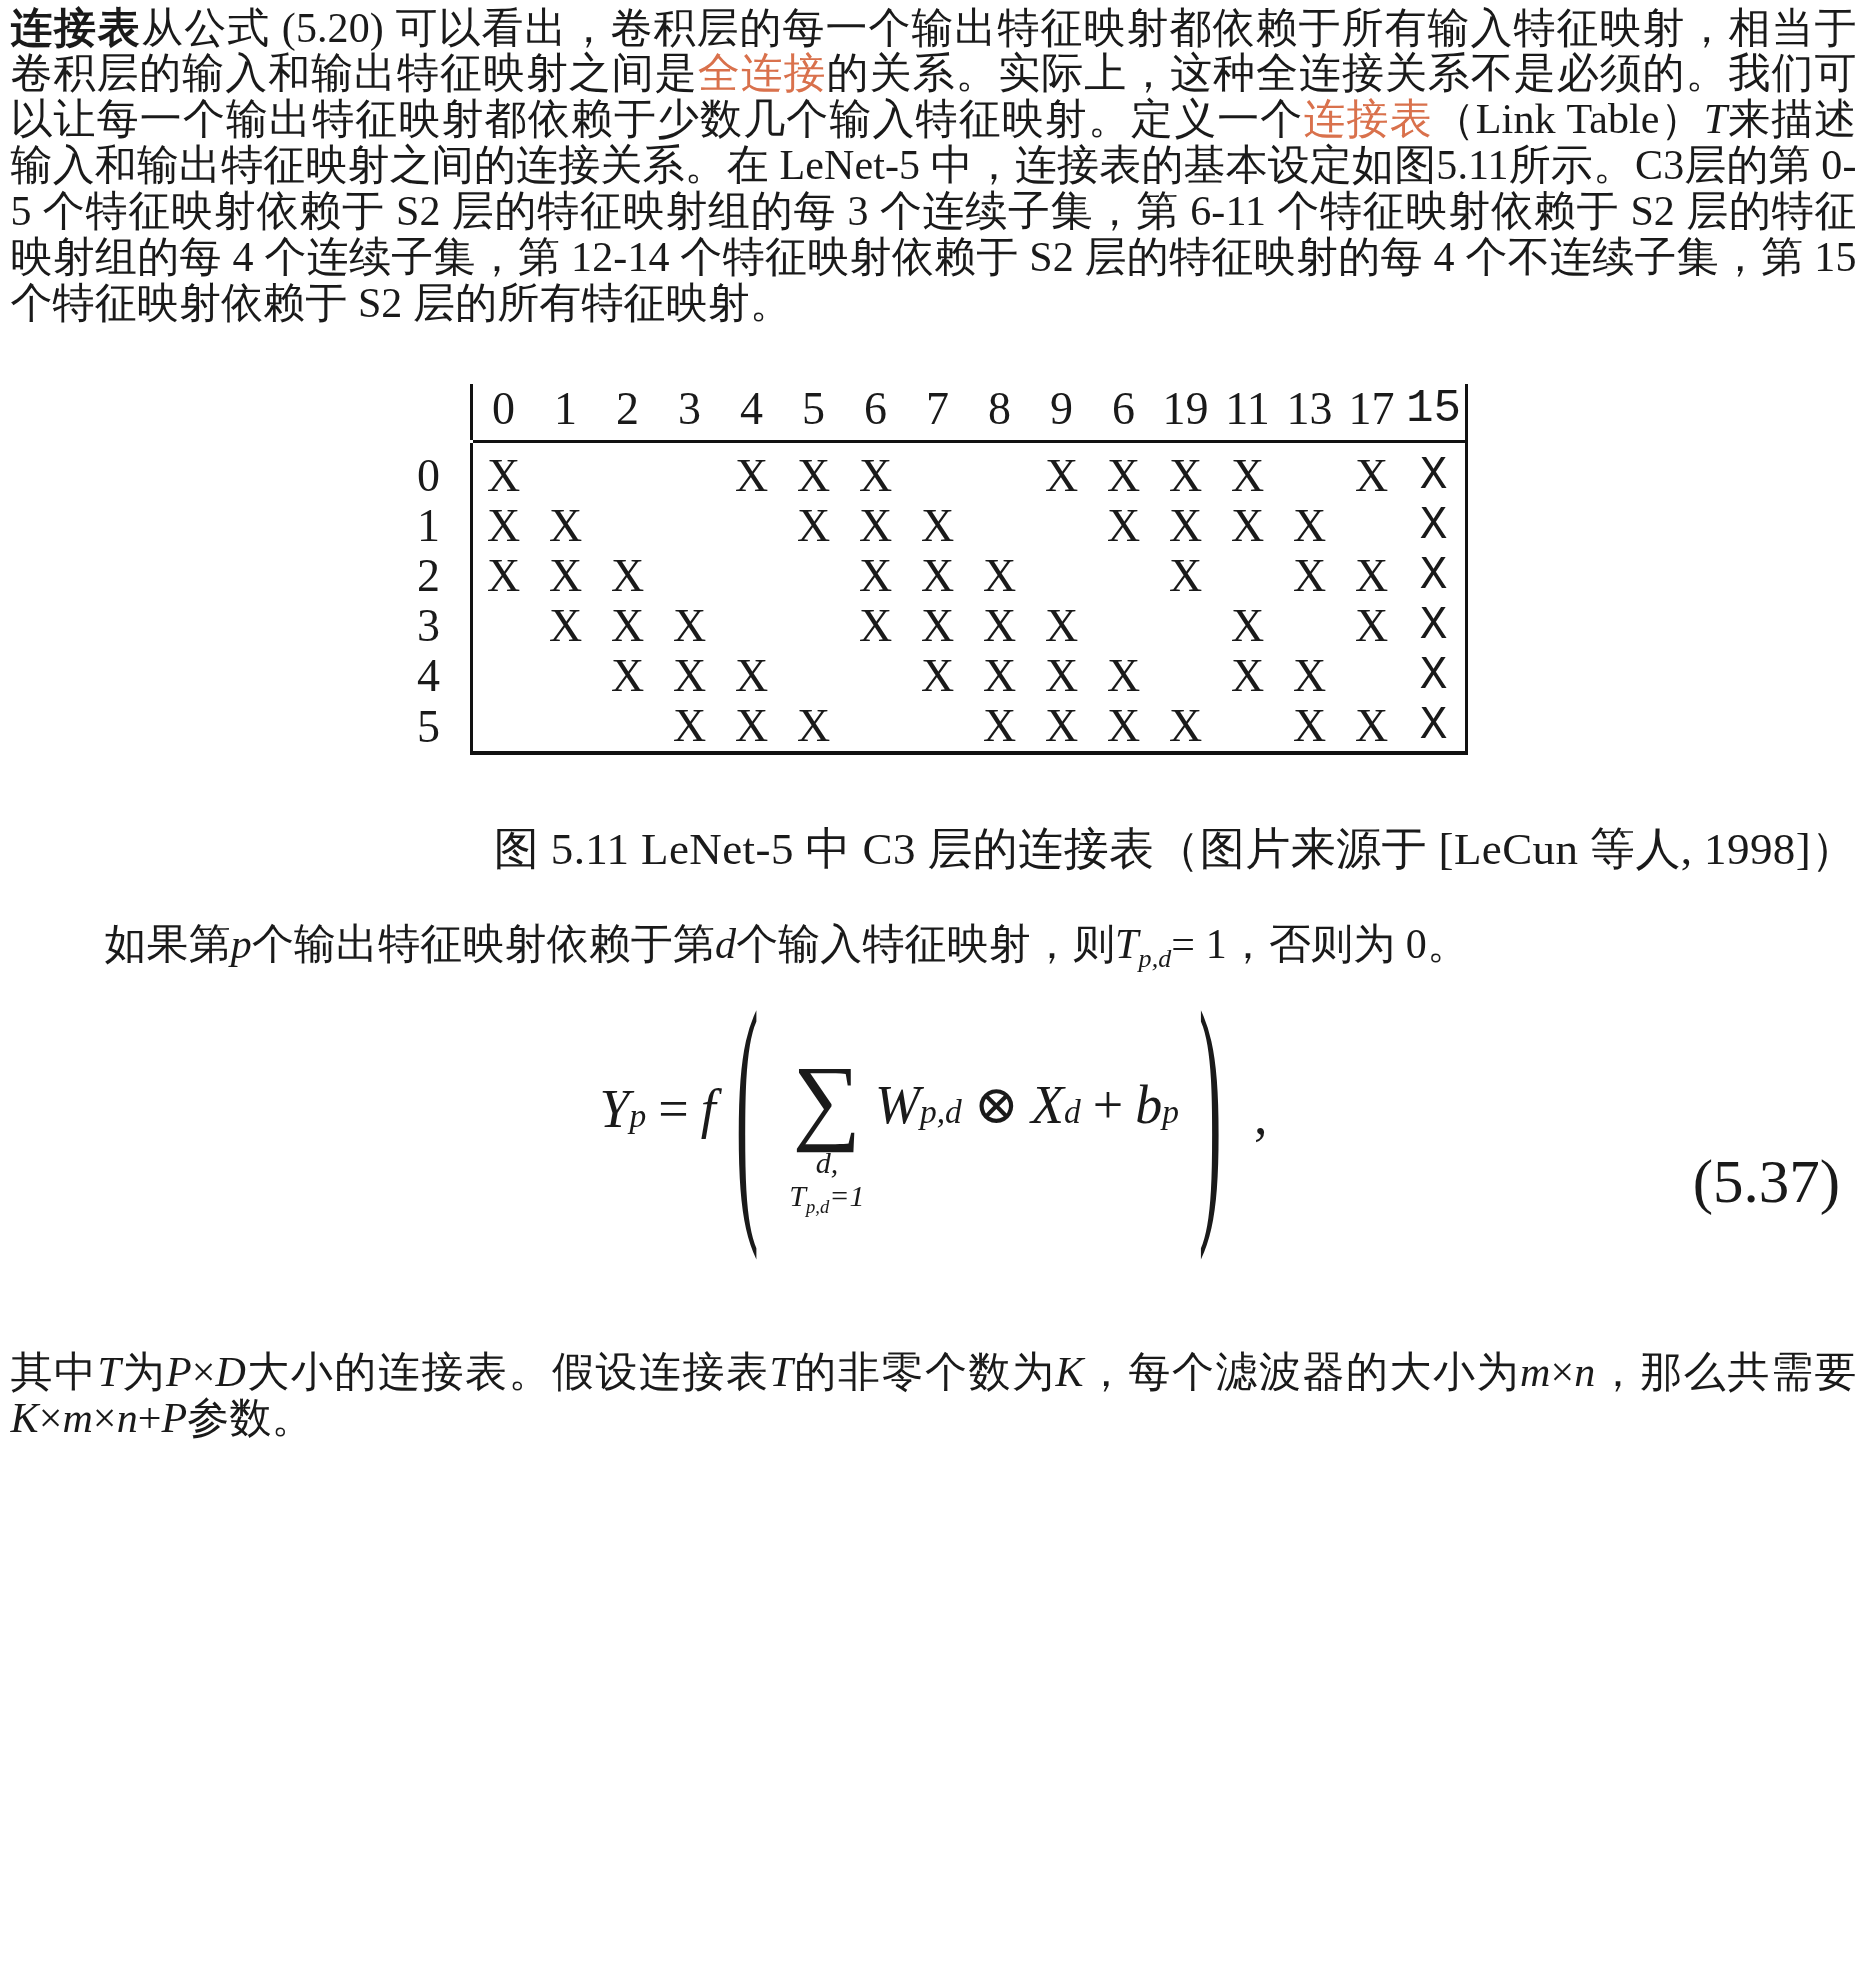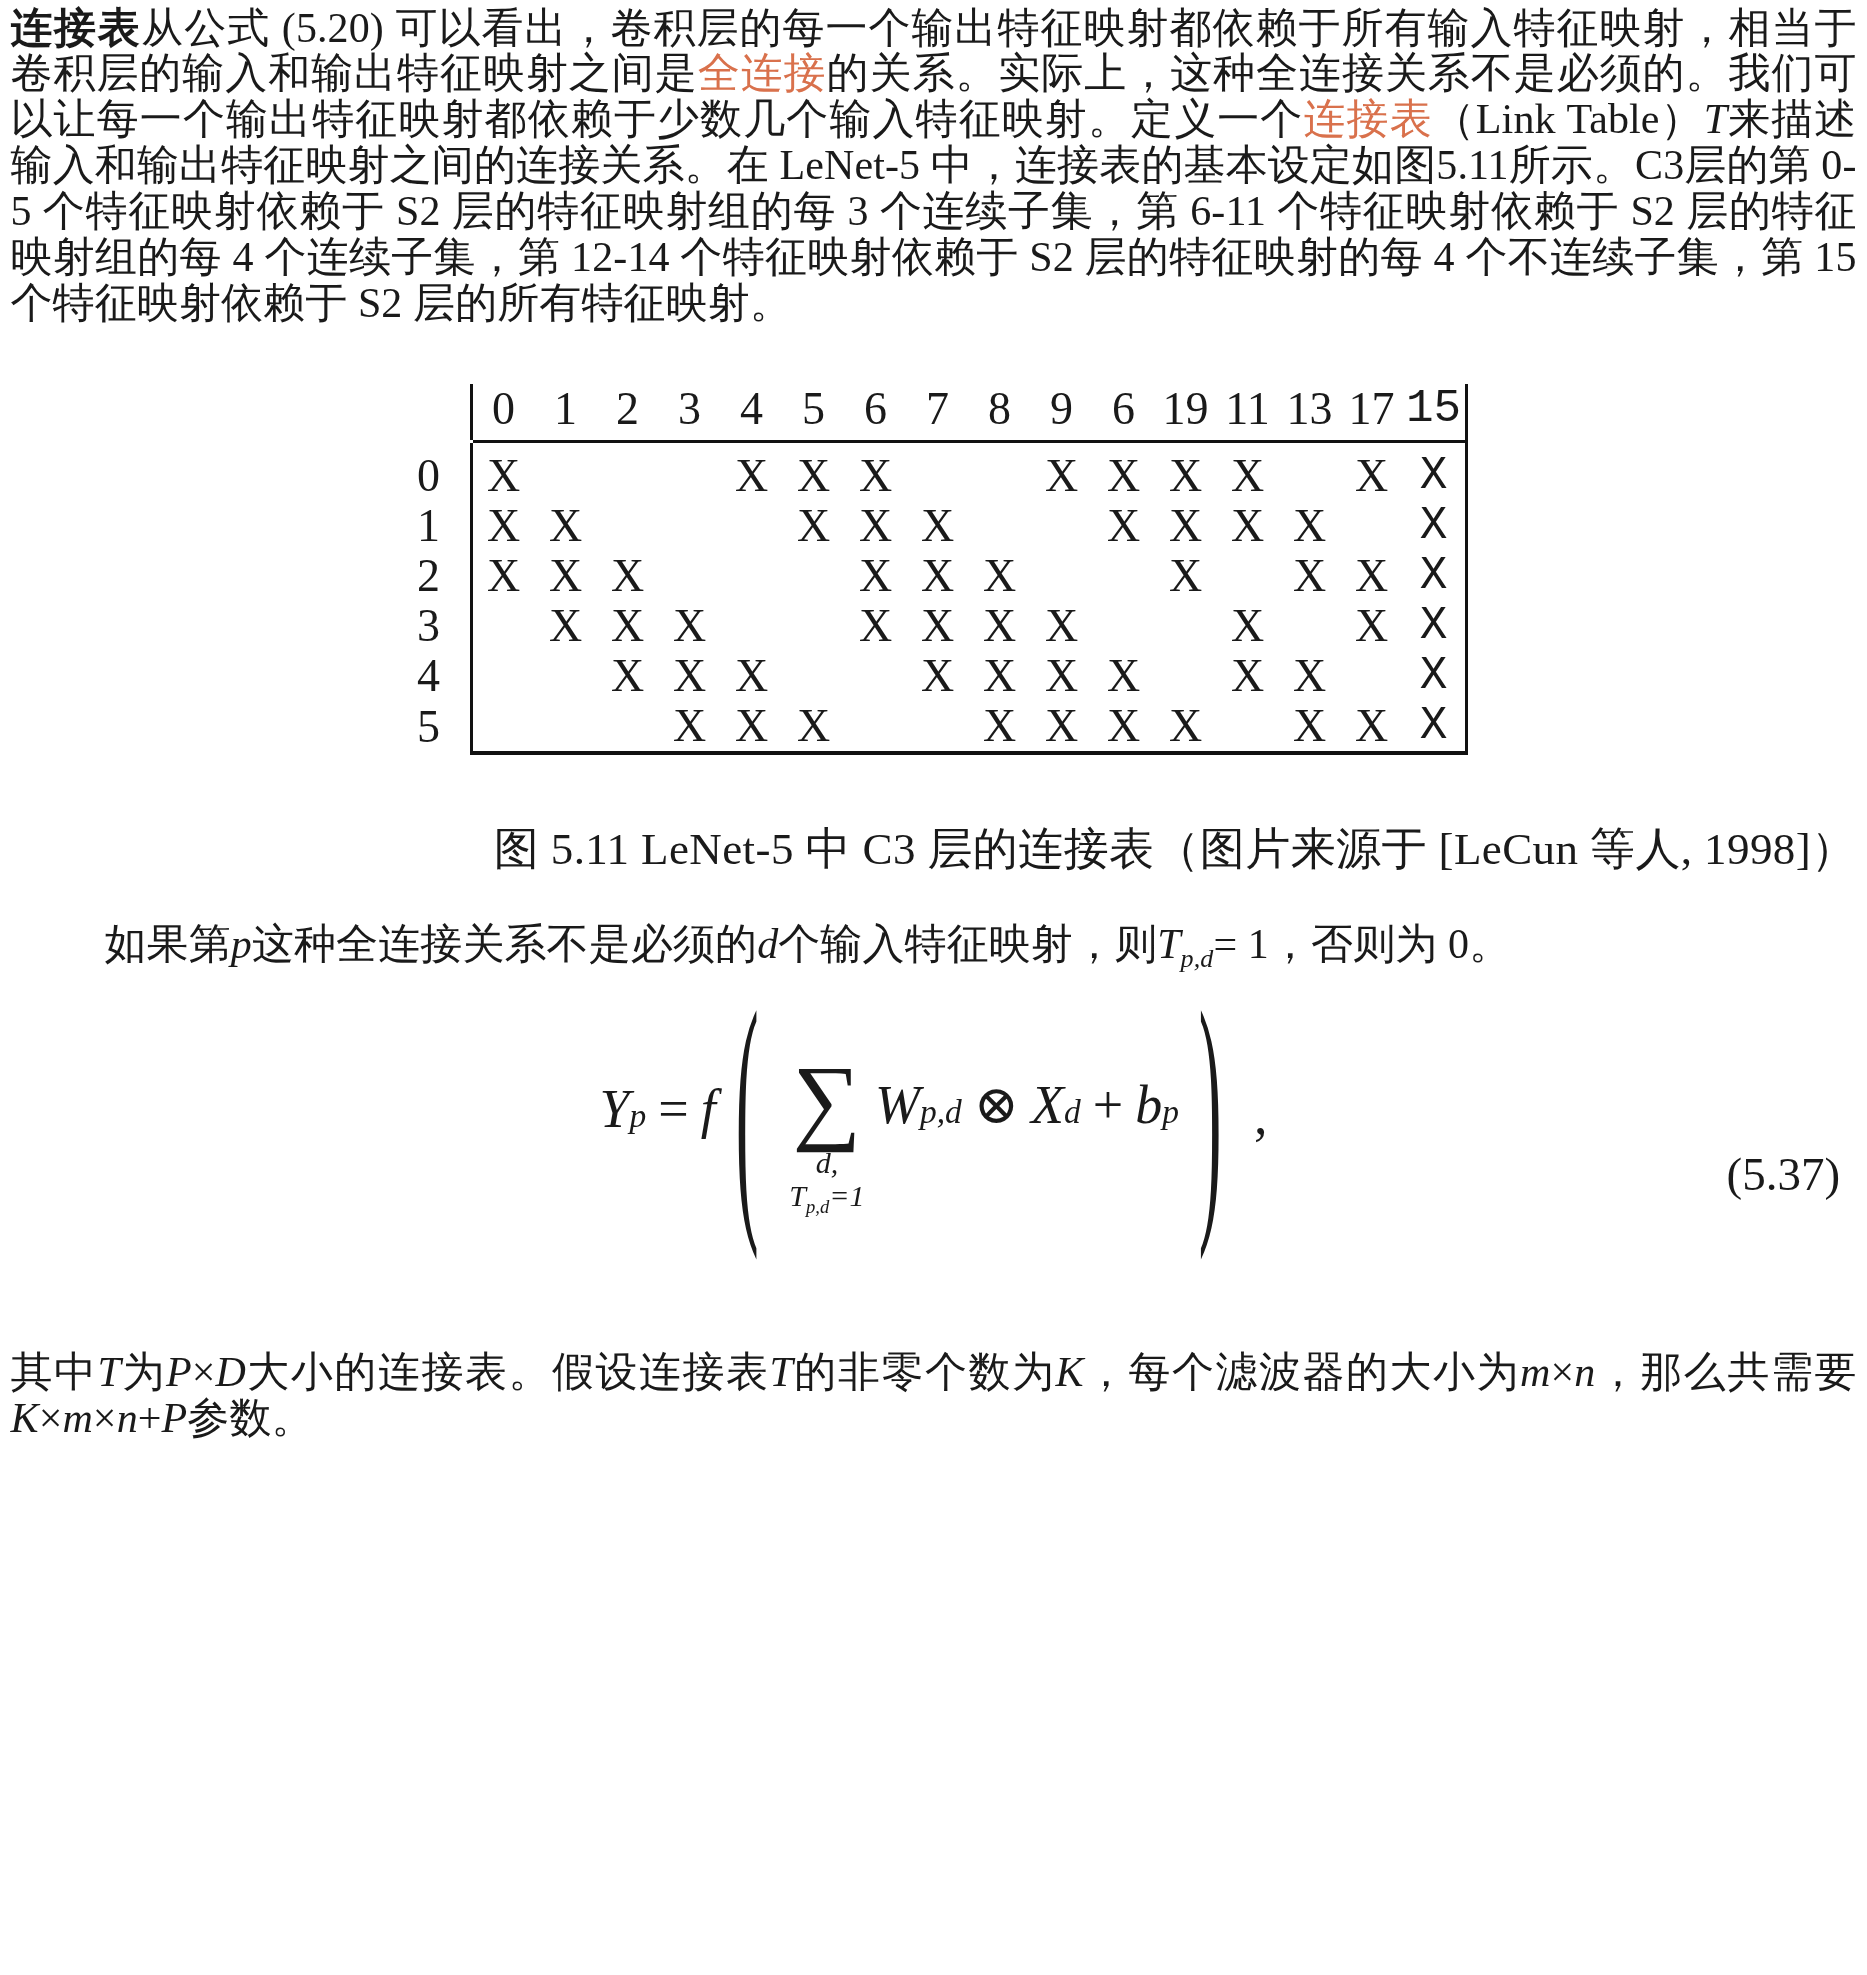--- a/index.html
+++ b/index.html
@@ -108,21 +108,21 @@
     top: 0;
     display: flex;
     align-items: center;
     justify-content: center;
     font-size: 54px;
   }
   .eqnum {
     position: absolute;
     right: 16.4px;
     top: 118px;
-    font-size: 47px;
+    font-size: 61px;
   }
   .paren {
     display: inline-block;
     font-size: 55px;
     line-height: 1;
     transform: scaleY(5.0) scaleX(1.25);
     transform-origin: center center;
     margin: 0 22.4px;
     font-family: "Liberation Serif", "DejaVu Serif", serif;
   }
@@ -305,21 +305,21 @@
             <td class="cell">X</td>
             <td class="cell vright">X</td>
           </tr>
         </tbody>
     </table>
   </div>
 
   <div class="caption">图 5.11 LeNet-5 中 C3 层的连接表（图片来源于 [LeCun 等人, 1998]）</div>
 
   <p class="para indent">
-    <span>如果第</span><span class="mathit">p</span><span>这种全连接关系不是必须的</span><span class="mathit">d</span><span>个输入特征映射，则</span><span class="mathit">T</span><span class="sub">p,d</span><span class="mathup">= 1</span><span>，否则为 0。</span>
+    <span>如果第</span><span class="mathit">p</span><span>个输出特征映射依赖于第</span><span class="mathit">d</span><span>个输入特征映射，则</span><span class="mathit">T</span><span class="sub">p,d</span><span class="mathup">= 1</span><span>，否则为 0。</span>
   </p>
 
   <div class="eqline">
     <div class="eqbody">
       <span class="lead-eq">
         <span class="mathit">Y</span>
           <span class="sup">p</span>
         <span class="op mathup">=</span>
         <span class="mathit">f</span>
       </span>

